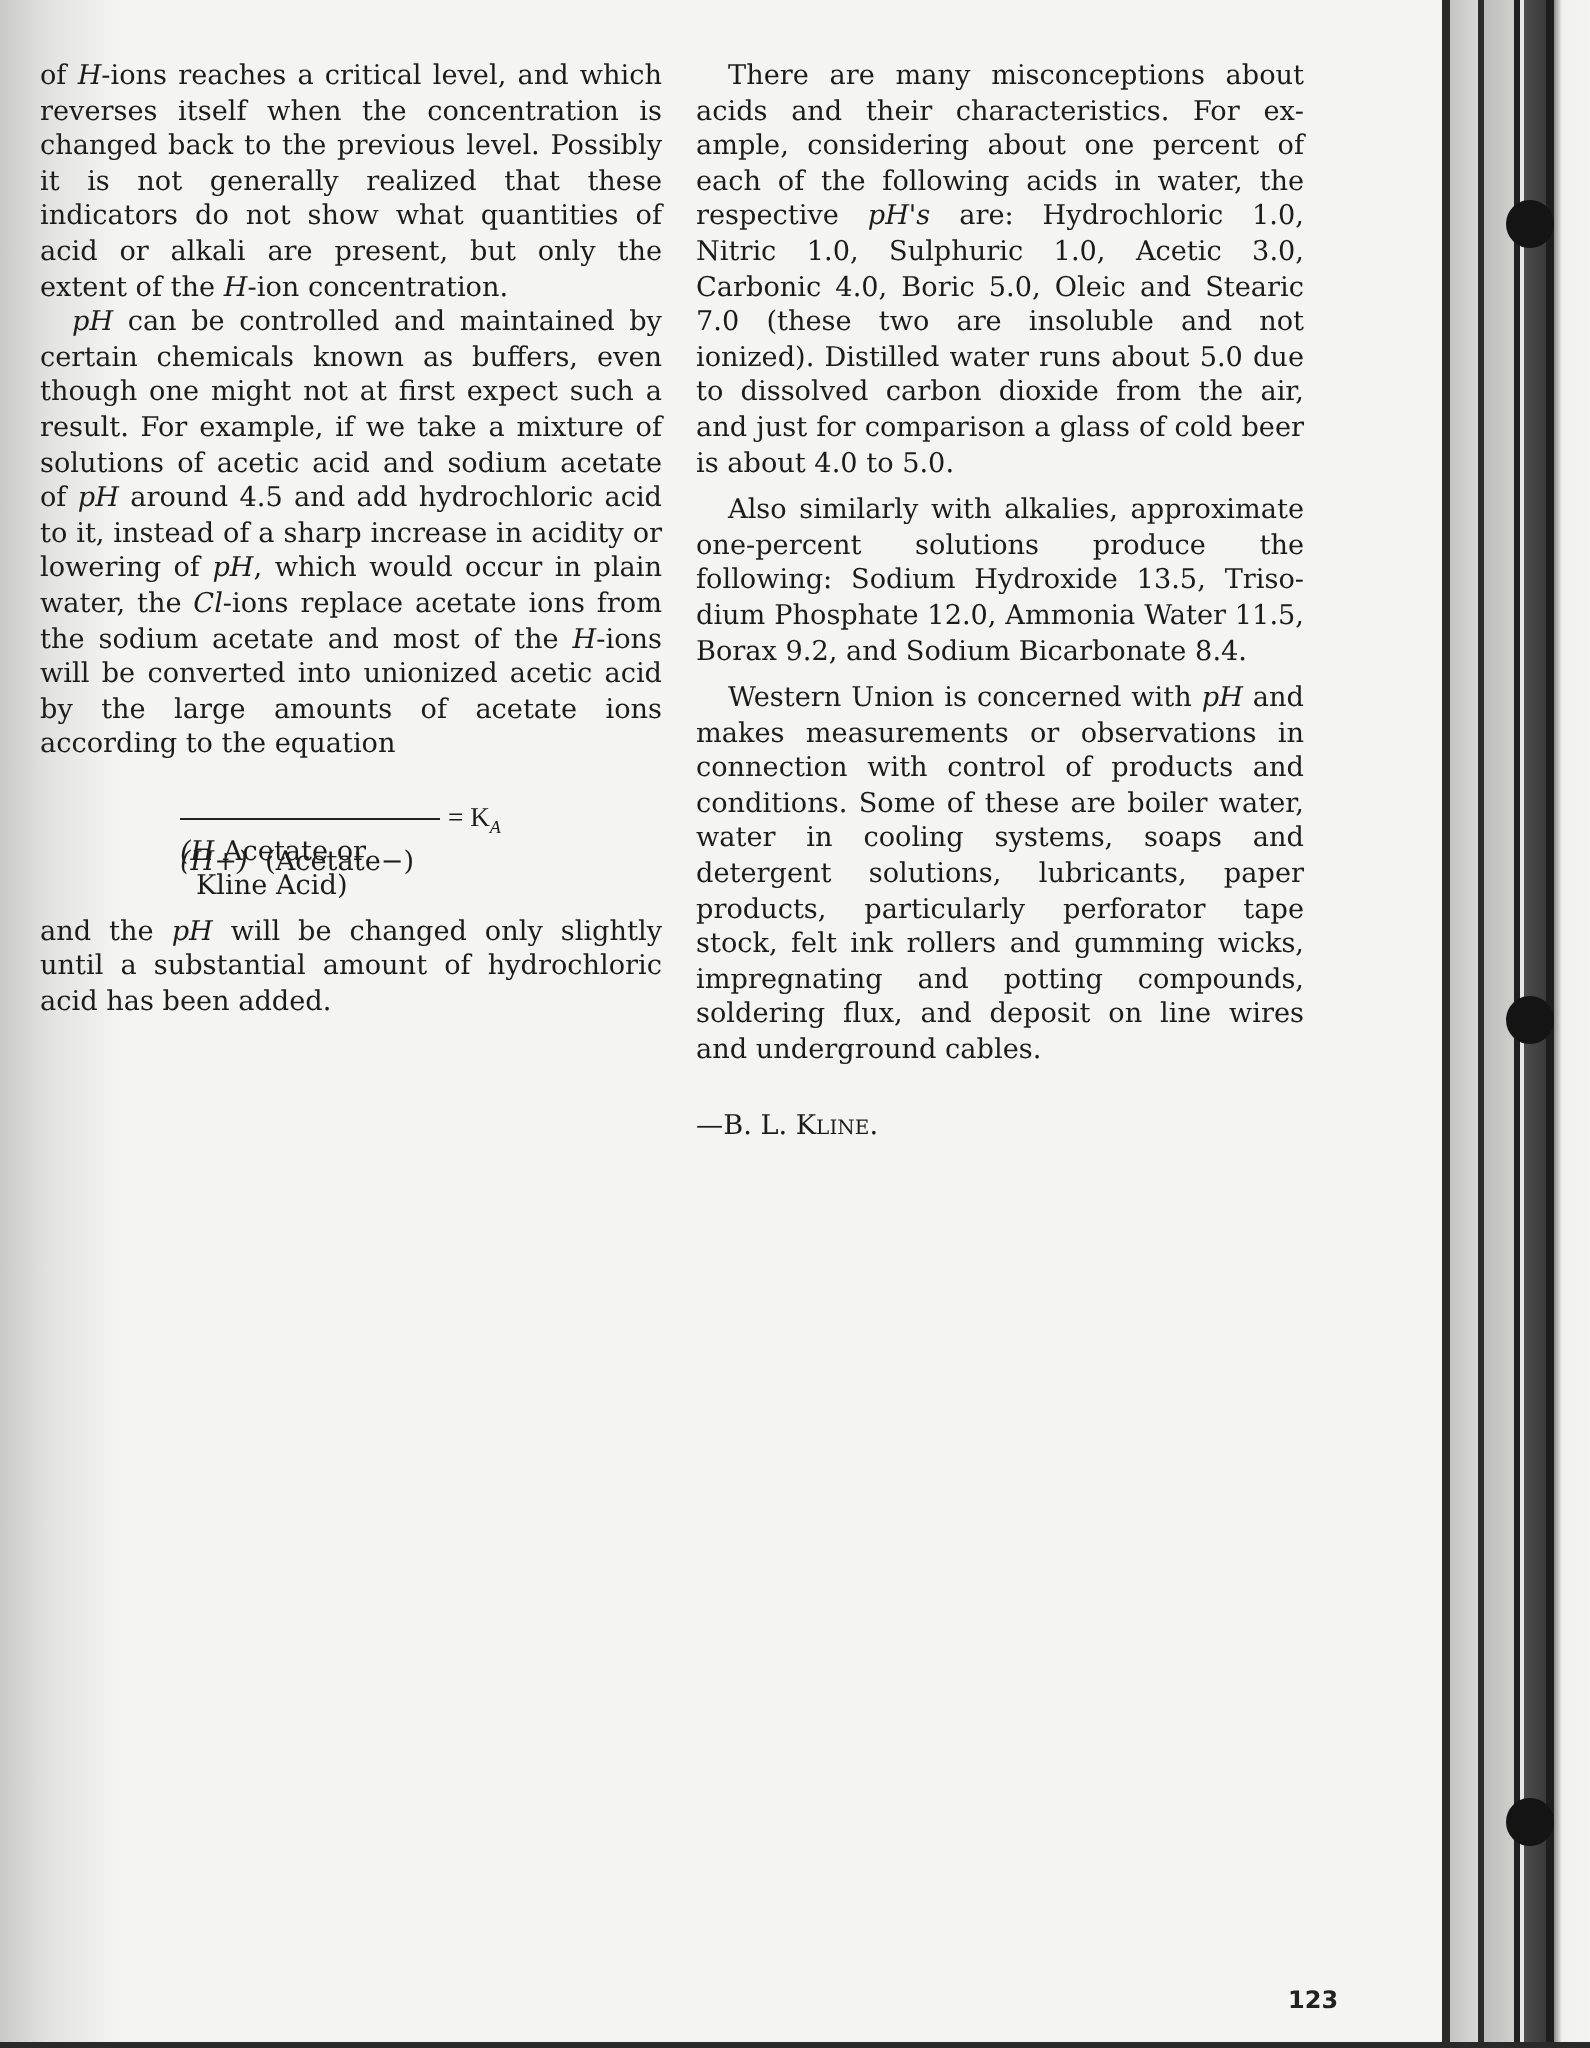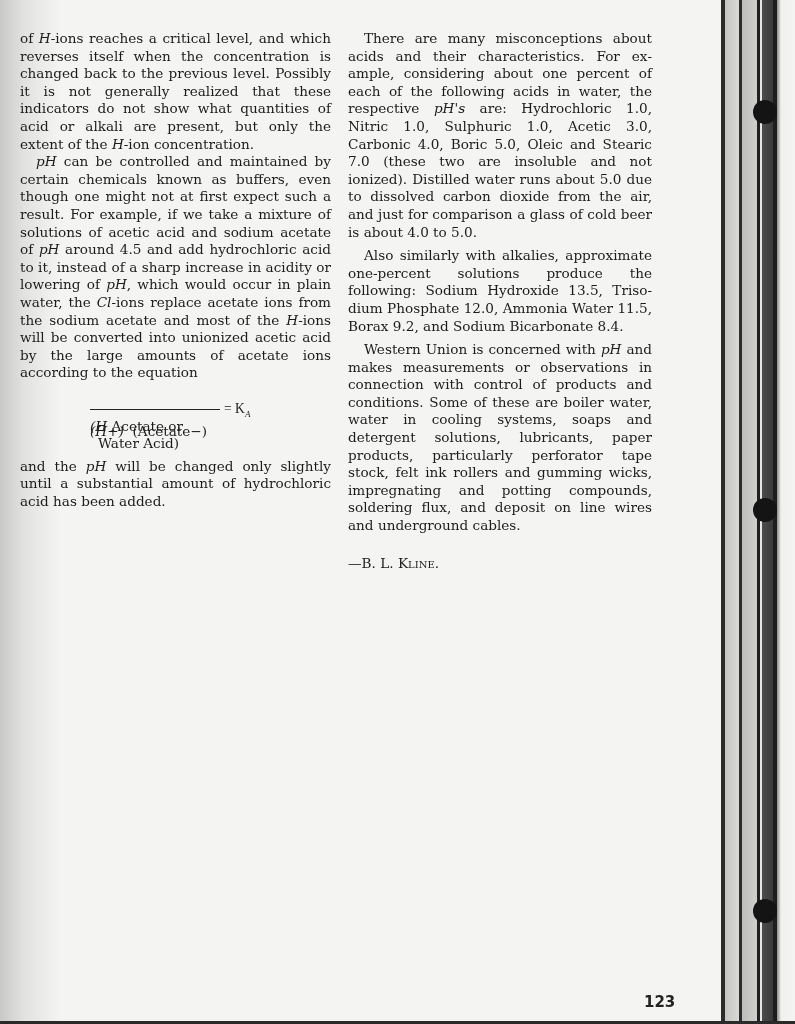--- a/index.html
+++ b/index.html
@@ -40,21 +40,21 @@
   }
   .smallcaps { font-variant: small-caps; }
   .footer-title {
     position: absolute; left: 34px; top: 1046px;
     font-family: "DejaVu Sans", "Liberation Sans", sans-serif;
     font-weight: normal; font-size: 9.5px; letter-spacing: 0.6px; color: #222;
   }
   .footer-page {
     position: absolute; left: 644px; top: 993px;
     font-family: "DejaVu Sans", "Liberation Sans", sans-serif;
-    font-weight: bold; font-size: 15px; color: #222;
+    font-weight: bold; font-size: 12px; color: #222;
   }
   .binder {
     position: absolute; left: 717px; top: 0; width: 78px; height: 1024px;
     background: linear-gradient(to right,
       #f4f4f2 0px, #f4f4f2 4px,
       #2a2a2a 4px, #2a2a2a 8px,
       #c4c4c2 8px, #d8d8d6 22px,
       #2c2c2c 22px, #2c2c2c 25px,
       #bdbdbb 25px, #cfcfcd 40px,
       #202020 40px, #202020 43px,
@@ -79,21 +79,21 @@
 
 <div class="column col-left">
   <p><span>of </span><em>H</em><span>-ions reaches a critical level, and which reverses itself when the concentra­tion is changed back to the previous level. Possibly it is not generally realized that these indicators do not show what quanti­ties of acid or alkali are present, but only the extent of the </span><em>H</em><span>-ion concentration.</span></p>
   <p class="indent"><em>pH</em><span> can be controlled and maintained by certain chemicals known as buffers, even though one might not at first expect such a result. For example, if we take a mixture of solutions of acetic acid and sodium acetate of </span><em>pH</em><span> around 4.5 and add hydrochloric acid to it, instead of a sharp increase in acidity or lowering of </span><em>pH</em><span>, which would occur in plain water, the </span><em>Cl</em><span>-ions replace acetate ions from the sodium acetate and most of the </span><em>H</em><span>-ions will be converted into un­ionized acetic acid by the large amounts of acetate ions according to the equation</span></p>
 
   <div class="equation">
     <div class="eq-num"><em>(H+)</em>&nbsp;&nbsp;<span>(Acetate−)</span></div>
     <div class="eq-line"></div>
     <div class="eq-equals"><span>= K</span><sub style="font-size:9px;font-style:italic">A</sub></div>
     <div class="eq-den1"><em>(H</em><span> Acetate or</span></div>
-    <div class="eq-den2">Water Acid)</div>
+    <div class="eq-den2">Kline Acid)</div>
   </div>
 
   <p><span>and the </span><em>pH</em><span> will be changed only slightly until a substantial amount of hydrochloric acid has been added.</span></p>
 </div>
 
 <div class="column col-right">
   <p class="indent"><span>There are many misconceptions about acids and their characteristics. For ex­ample, considering about one percent of each of the following acids in water, the respective </span><em>pH's</em><span> are: Hydrochloric 1.0, Nitric 1.0, Sulphuric 1.0, Acetic 3.0, Carbonic 4.0, Boric 5.0, Oleic and Stearic 7.0 (these two are insoluble and not ionized). Distilled water runs about 5.0 due to dissolved carbon dioxide from the air, and just for comparison a glass of cold beer is about 4.0 to 5.0.</span></p>
   <p class="indent gap">Also similarly with alkalies, approx­imate one-percent solutions produce the following: Sodium Hydroxide 13.5, Triso­dium Phosphate 12.0, Ammonia Water 11.5, Borax 9.2, and Sodium Bicarbonate 8.4.</p>
   <p class="indent gap"><span>Western Union is concerned with </span><em>pH</em><span> and makes measurements or observations in connection with control of products and conditions. Some of these are boiler water, water in cooling systems, soaps and detergent solutions, lubricants, paper products, particularly perforator tape stock, felt ink rollers and gumming wicks, impregnating and potting compounds, soldering flux, and deposit on line wires and underground cables.</span></p>
   <div class="signature"><span>—B. L. </span><span class="smallcaps">Kline.</span></div>

